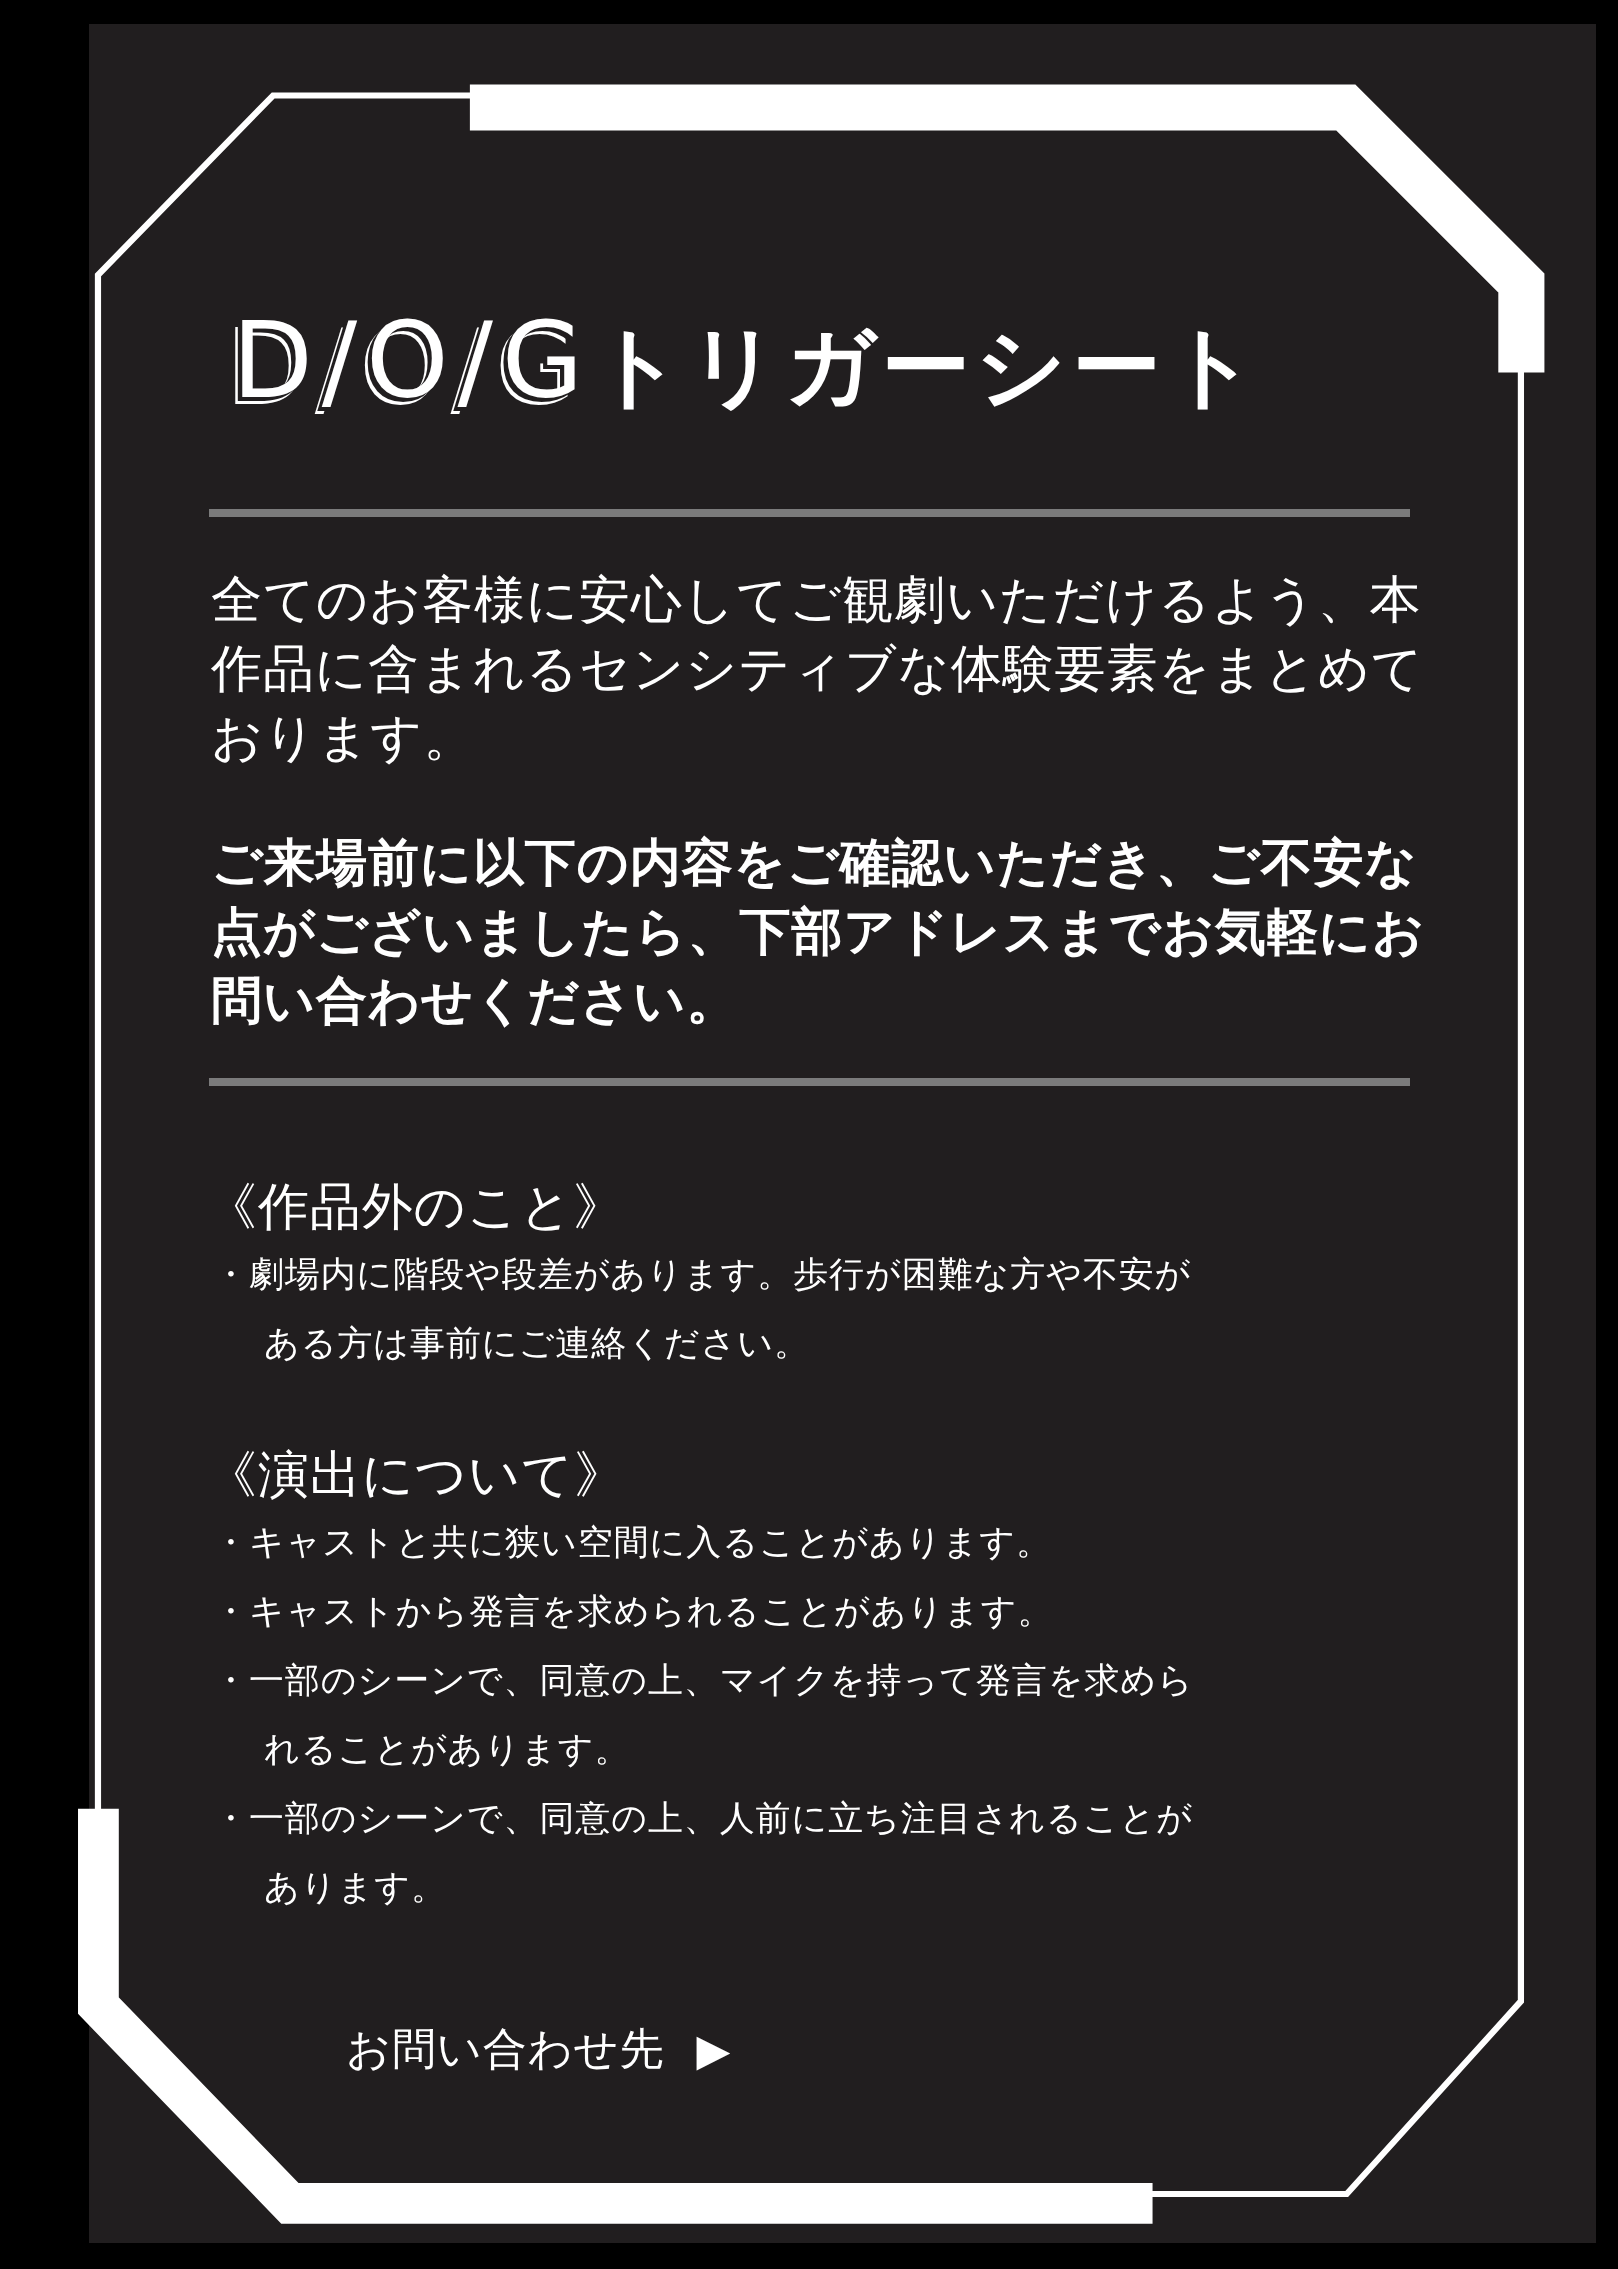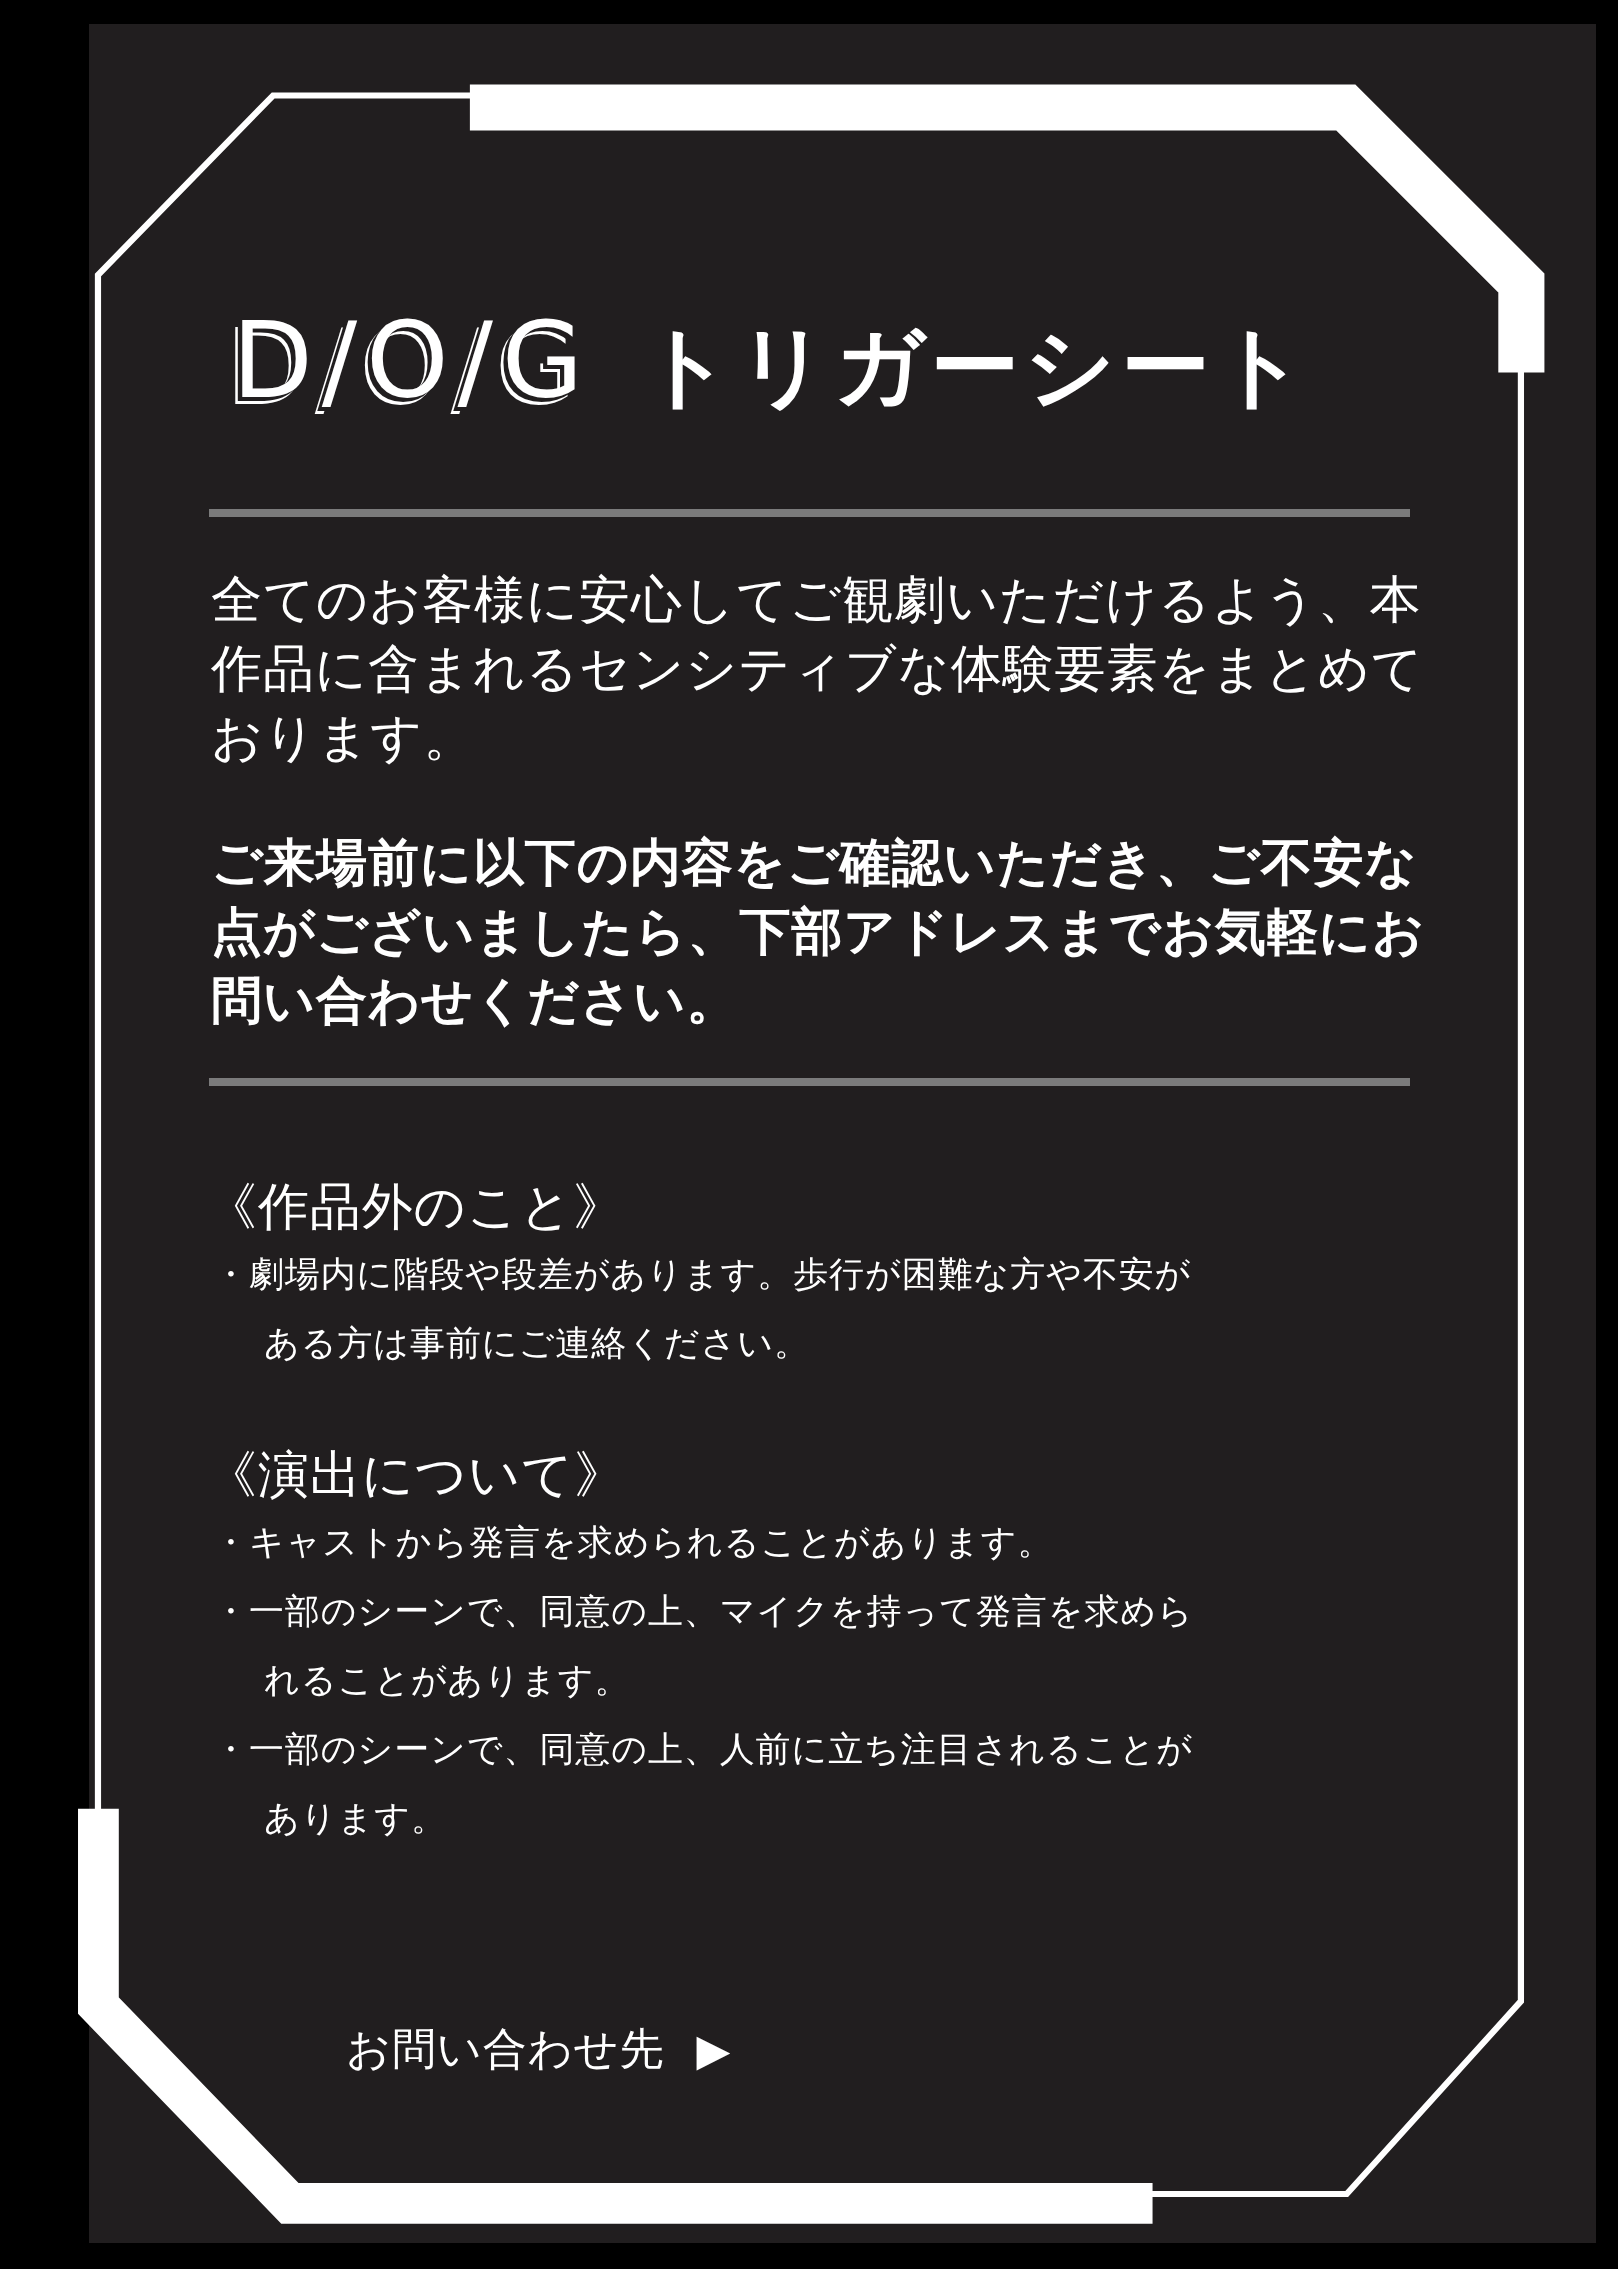--- a/index.html
+++ b/index.html
@@ -28,21 +28,20 @@
     position:absolute;left:232px;top:300px;
     white-space:nowrap;color:#ffffff;
   }
   .title-logo{
     font-size:105px;font-weight:normal;letter-spacing:8.9px;
     font-style:normal;
     text-shadow:-4.4px 4.4px 0 #211e1f, -7px 7px 0 #ffffff;
   }
   .title-jp{
     font-size:89px;font-weight:bold;letter-spacing:5.3px;
-    margin-left:49px;
   }
   .body-text{
     position:absolute;color:#ffffff;
     font-size:51px;line-height:69px;
     white-space:pre-line;letter-spacing:0.9px;
   }
   .para-1{left:211px;top:565px;}
   .para-2{left:211px;top:828px;font-weight:bold;}
   .sec-heading{
     position:absolute;color:#ffffff;
@@ -108,20 +107,21 @@
   <div class="sec-heading sec1-heading">《作品外のこと》</div>
 
   <div class="bullet-list sec1-list">
     <div class="bullet-item">・劇場内に階段や段差があります。歩行が困難な方や不安が
 ある方は事前にご連絡ください。</div>
   </div>
 
   <div class="sec-heading sec2-heading">《演出について》</div>
 
   <div class="bullet-list sec2-list">
+    <div class="bullet-item">・キャストと共に狭い空間に入ることがあります。</div>
     <div class="bullet-item">・キャストから発言を求められることがあります。</div>
     <div class="bullet-item">・一部のシーンで、同意の上、マイクを持って発言を求めら
 れることがあります。</div>
     <div class="bullet-item">・一部のシーンで、同意の上、人前に立ち注目されることが
 あります。</div>
   </div>
 
   <div class="footer">
     <span class="footer-label">お問い合わせ先</span>
     <span class="footer-arrow">▶</span>

